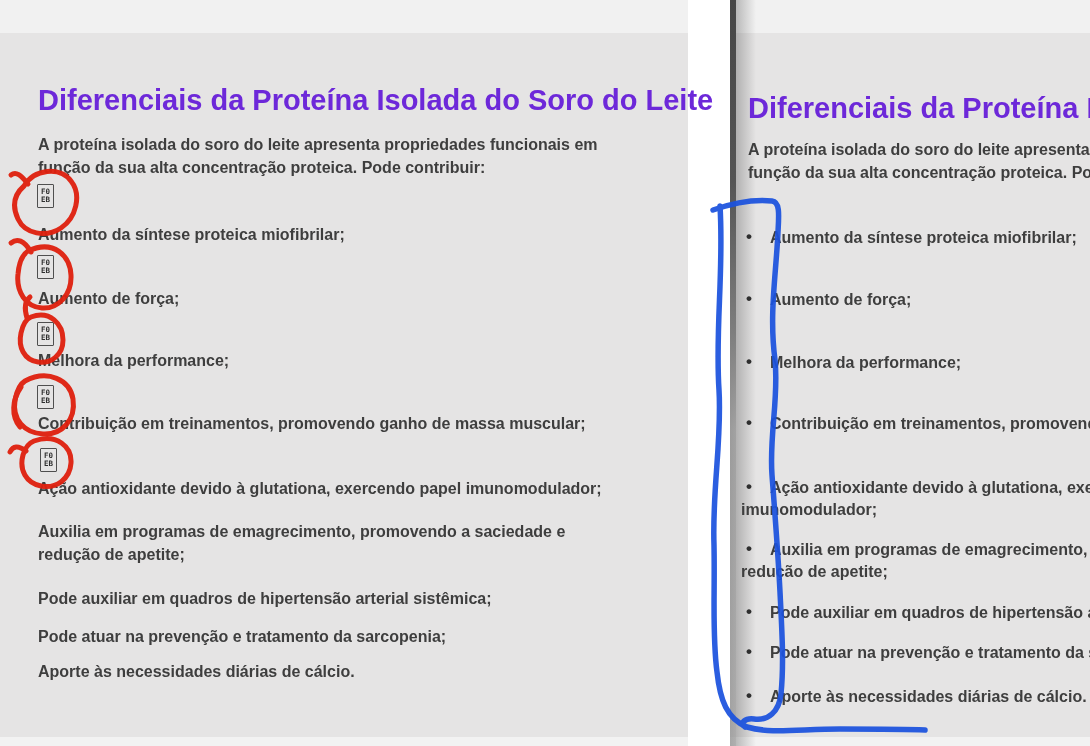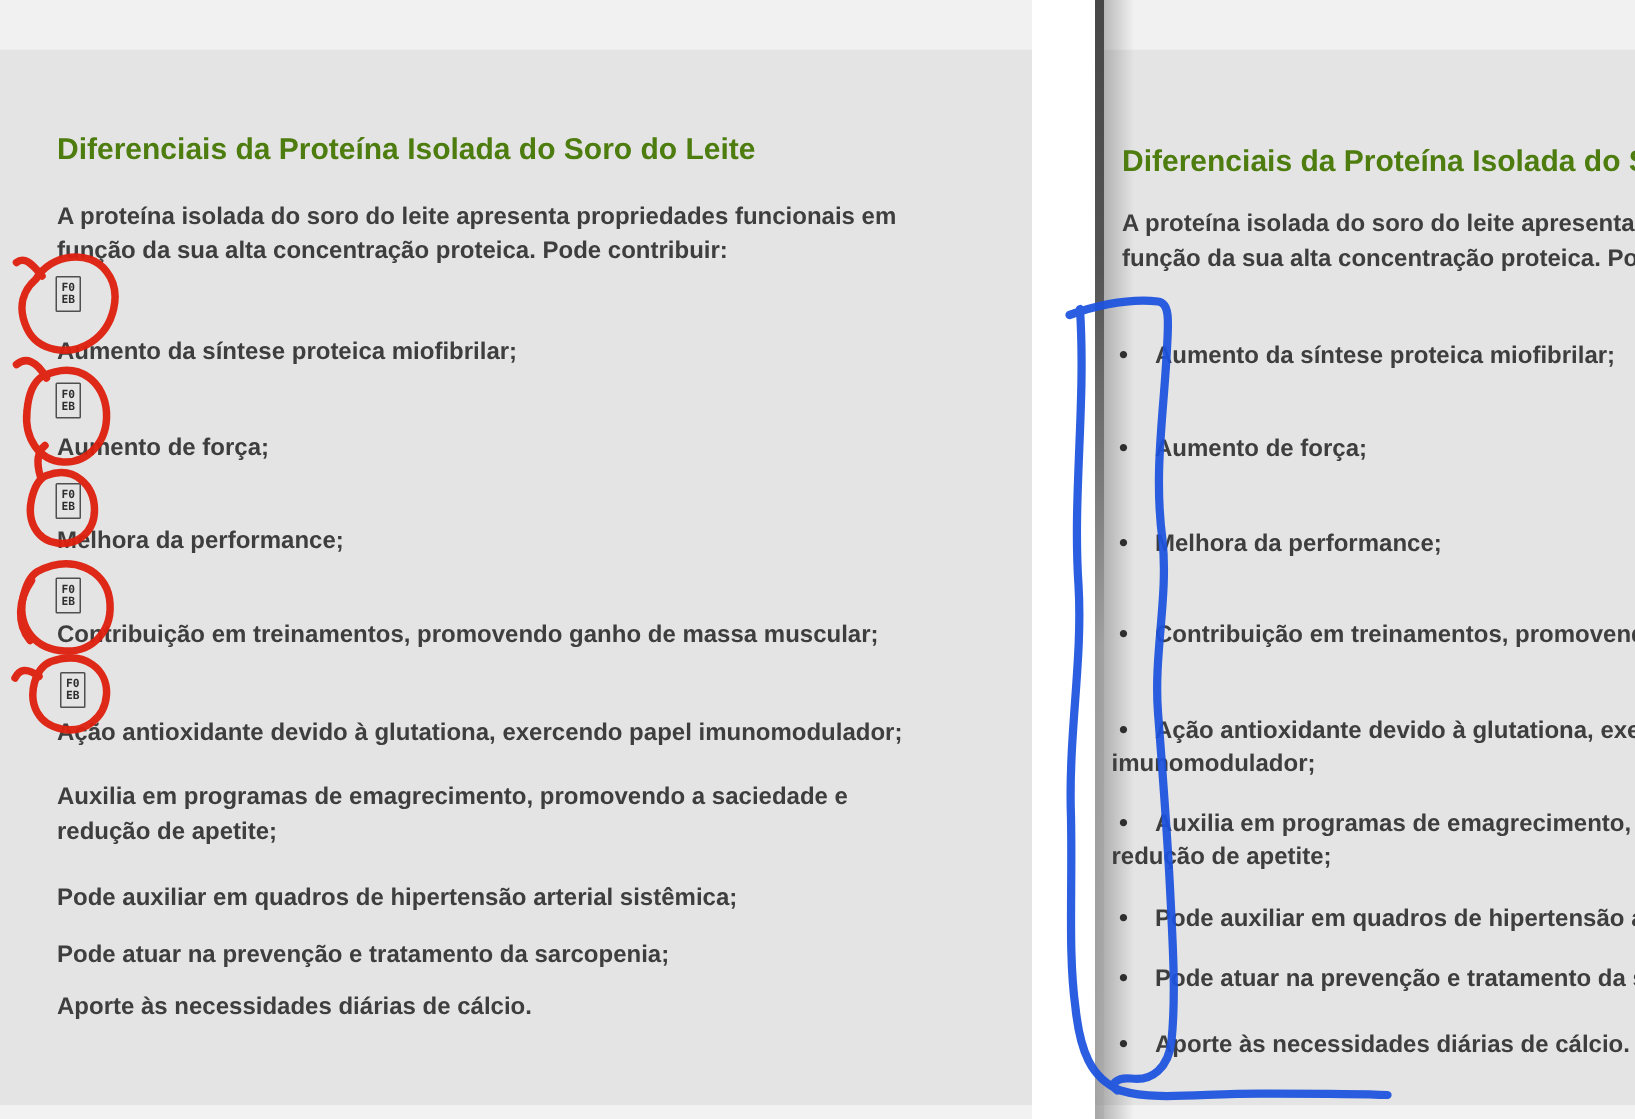--- a/index.html
+++ b/index.html
@@ -5,21 +5,21 @@
   html,body{margin:0;padding:0;background:#fff;}
   .canvas{position:relative;width:1090px;height:746px;background:#ffffff;overflow:hidden;
           font-family:"Liberation Sans", sans-serif;font-weight:700;color:#3e3e3e;}
   .panel{position:absolute;top:0;height:746px;}
   .panel-left{left:0;width:688px;}
   .panel-right{left:730px;width:360px;overflow:hidden;}
   .strip-top{position:absolute;left:0;top:0;width:100%;height:33px;background:#f1f1f1;}
   .strip-main{position:absolute;left:0;top:33px;width:100%;height:704px;background:#e5e4e4;}
   .strip-bottom{position:absolute;left:0;top:737px;width:100%;height:9px;background:#f2f2f2;}
   .txt{position:absolute;white-space:nowrap;font-size:16px;line-height:19px;}
-  .heading{position:absolute;white-space:nowrap;font-size:20px;line-height:24px;color:#4d7c0f;}
+  .heading{position:absolute;white-space:nowrap;font-size:29px;line-height:24px;color:#6d28d9;}
   .tofu{position:absolute;width:15px;height:22px;border:1.2px solid #4f4f4f;border-radius:1px;
         display:flex;flex-direction:column;align-items:center;justify-content:center;
         font-family:"DejaVu Sans Mono", monospace;font-size:7.5px;line-height:8.5px;
         font-weight:700;color:#2f2f2f;letter-spacing:0;}
   .dot{position:absolute;font-size:17px;line-height:19px;color:#2e2e2e;}
   
   .edge-dark{position:absolute;left:0;top:0;width:6px;height:746px;
     background:linear-gradient(to bottom,#474747 0,#545454 180px,#7d7d7d 330px,
                rgba(150,150,150,.55) 430px,rgba(165,165,165,.45) 100%);}
   .edge-fade{position:absolute;left:0;top:0;width:26px;height:746px;

